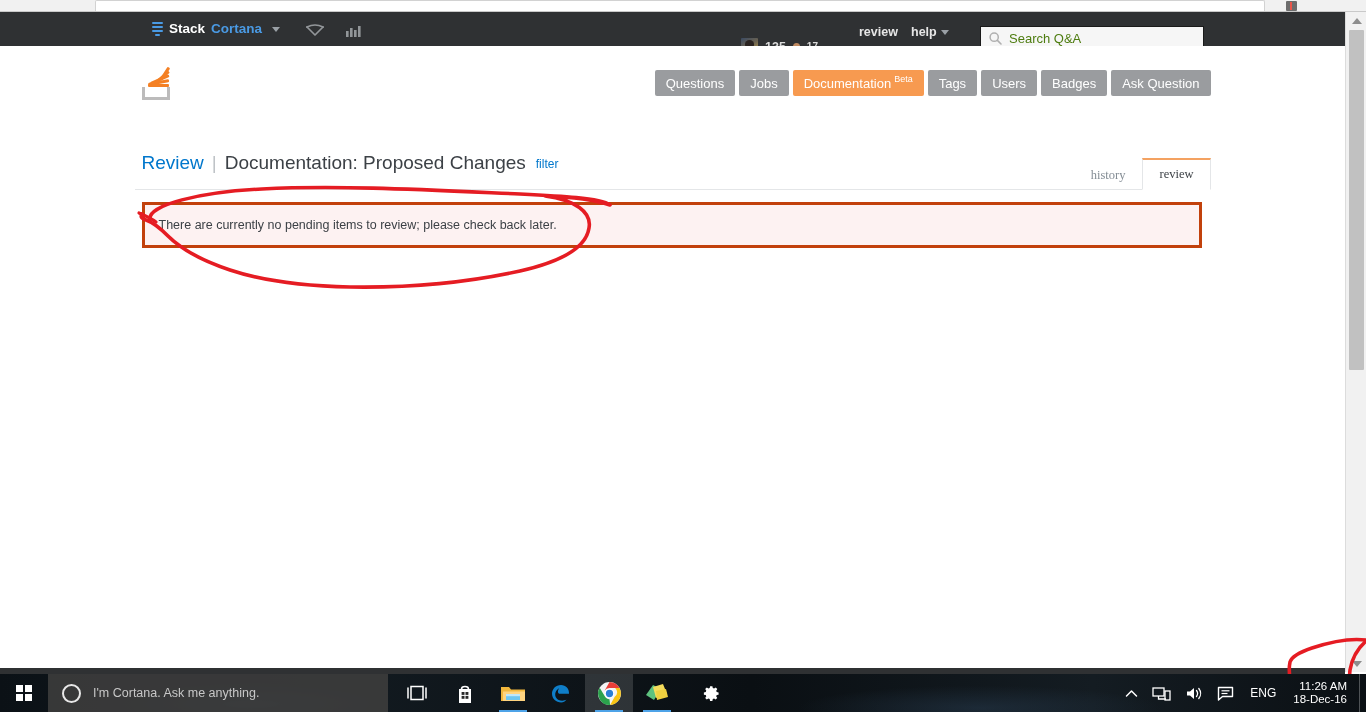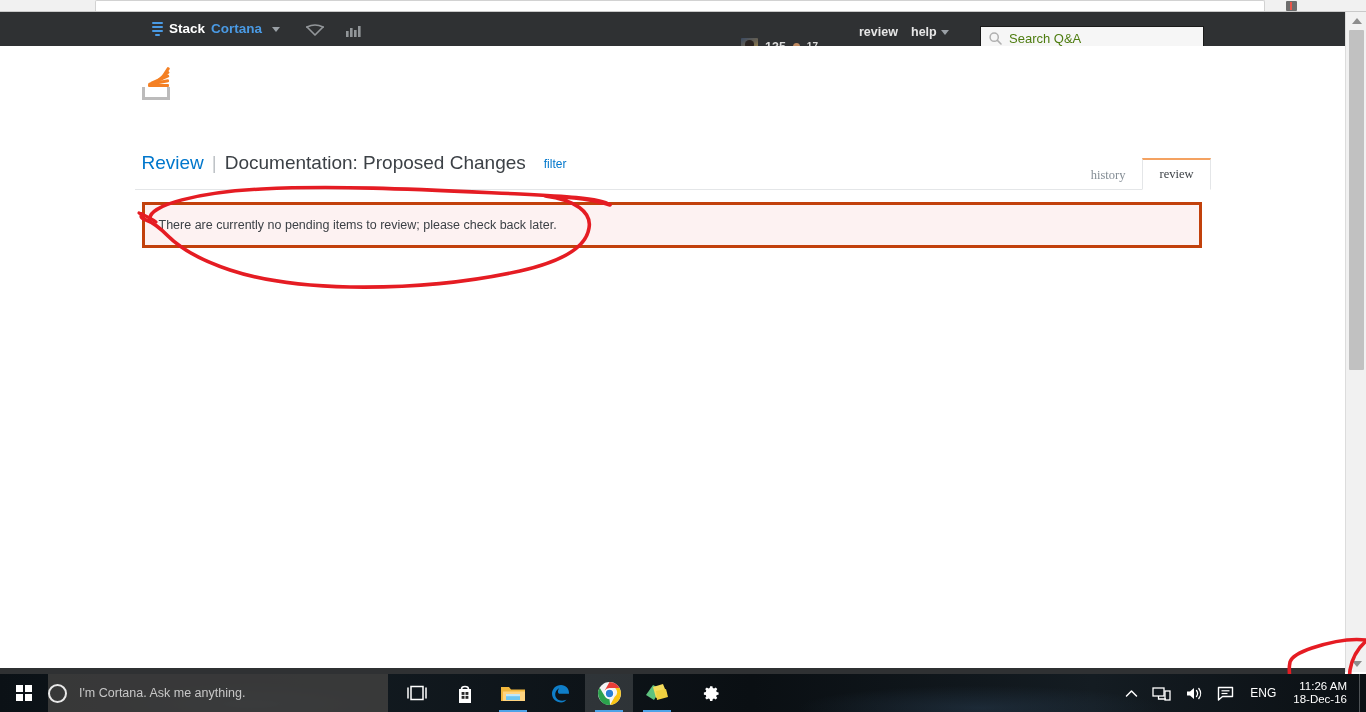--- a/index.html
+++ b/index.html
@@ -164,21 +164,21 @@
 
   
   .review-head {
     position:relative; margin-top:30px; height:38px;
     border-bottom:1px solid #e4e6e8;
   }
   .review-title { position:absolute; left:7px; top:0px; display:flex; align-items:baseline; gap:8px; }
   .rt-review { font-size:19px; color:#0077cc; cursor:pointer; text-decoration:none; }
   .rt-sep { font-size:19px; color:#bfc3c7; }
   .rt-name { font-size:19px; color:#3c4146; }
-  .rt-filter { font-size:12px; color:#0077cc; cursor:pointer; text-decoration:none; margin-left:10px; position:relative; top:-1px; }
+  .rt-filter { font-size:12px; color:#0077cc; cursor:pointer; text-decoration:none; margin-left:2px; position:relative; top:-1px; }
 
   .review-tabs { position:absolute; right:0px; bottom:-1px; display:flex; align-items:flex-end;font-family:Liberation Serif, serif; }
   .rtab {
     font-size:12.5px; padding:7px 16px 8px; color:#848d95; cursor:pointer;
     border:1px solid transparent; border-bottom:none; background:transparent;
     line-height:14px;
   }
   .rtab.active {
     color:#3c4146; background:#ffffff;
     border:1px solid #e4e6e8; border-top:2px solid #f4a261; border-bottom:1px solid #ffffff;
@@ -227,21 +227,21 @@
   .win-logo { position:relative; width:16px; height:16px; }
   .win-logo span { position:absolute; width:7px; height:7px; background:#ffffff; }
   .win-logo span:nth-child(1){ left:0; top:0; }
   .win-logo span:nth-child(2){ right:0; top:0; }
   .win-logo span:nth-child(3){ left:0; bottom:0; }
   .win-logo span:nth-child(4){ right:0; bottom:0; }
 
   .tb-cortana {
     position:absolute; left:48px; top:0; width:340px; height:38px;
     background:rgba(60,60,60,.92); display:flex; align-items:center; gap:12px;
-    cursor:text;
+    padding-left:14px; cursor:text;
   }
   .cortana-ring {
     width:19px; height:19px; border:2px solid #e8e8e8; border-radius:50%; flex:none;
   }
   .cortana-ph { font-size:12.5px; color:#c7c7c7; }
 
   .tb-icon {
     position:absolute; top:0; width:48px; height:38px;
     display:flex; align-items:center; justify-content:center; cursor:pointer;
   }
@@ -349,20 +349,44 @@
           <span class="so-logo-mark">
             <span class="tray"></span>
             <span class="bar" style="left:6px;  top:20px; width:21px;"></span>
             <span class="bar" style="left:6px;  top:15px; width:21px; transform:rotate(-11deg);"></span>
             <span class="bar" style="left:7px;  top:10px; width:20px; transform:rotate(-24deg);"></span>
             <span class="bar" style="left:9px;  top:5.5px; width:18px; transform:rotate(-40deg);"></span>
             <span class="bar" style="left:12px; top:1.5px; width:15px; transform:rotate(-57deg);"></span>
           </span>
         </div>
 
+        <nav class="so-nav">
+          <a>
+              <span>Questions</span>
+            </a>
+          <a>
+              <span>Jobs</span>
+            </a>
+          <a class="active">
+              <span>Documentation</span>
+              <span class="beta">Beta</span>
+            </a>
+          <a>
+              <span>Tags</span>
+            </a>
+          <a>
+              <span>Users</span>
+            </a>
+          <a>
+              <span>Badges</span>
+            </a>
+          <a>
+              <span>Ask Question</span>
+            </a>
+        </nav>
       </div>
 
       <div class="review-head">
         <div class="review-title">
           <a class="rt-review">Review</a>
           <span class="rt-sep">|</span>
           <span class="rt-name">Documentation: Proposed Changes</span>
           <a class="rt-filter">filter</a>
         </div>
         <div class="review-tabs">

